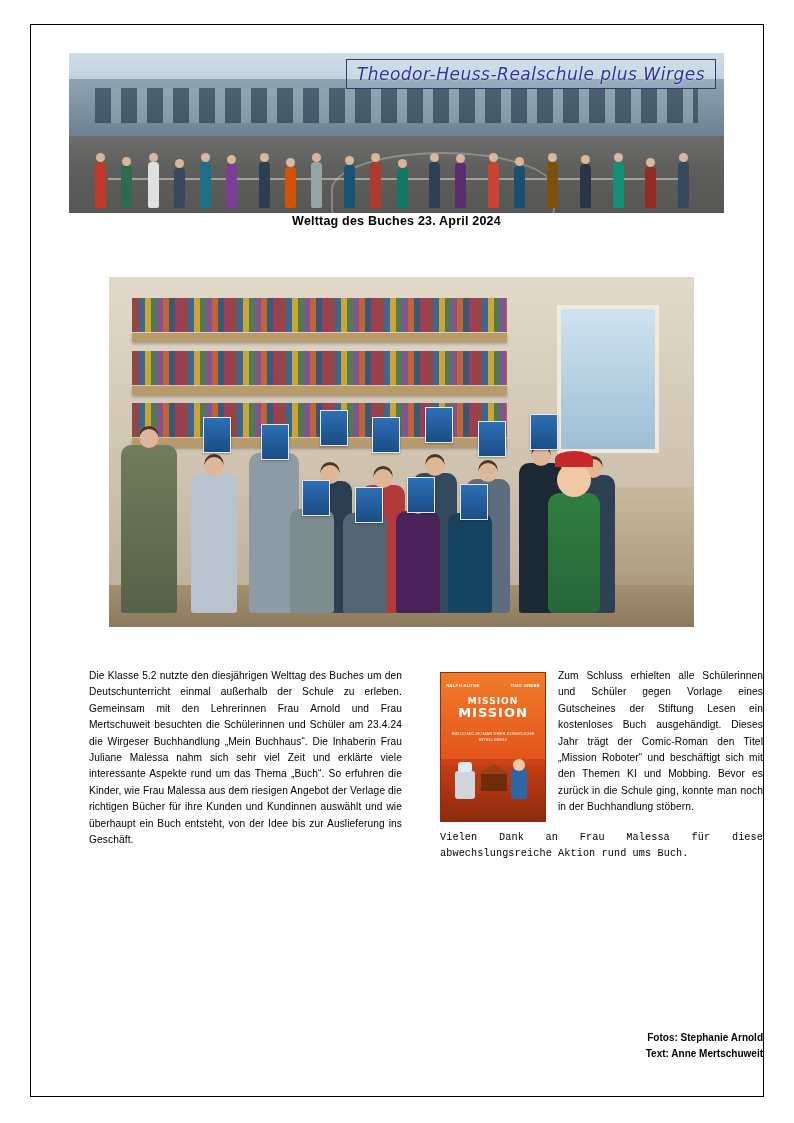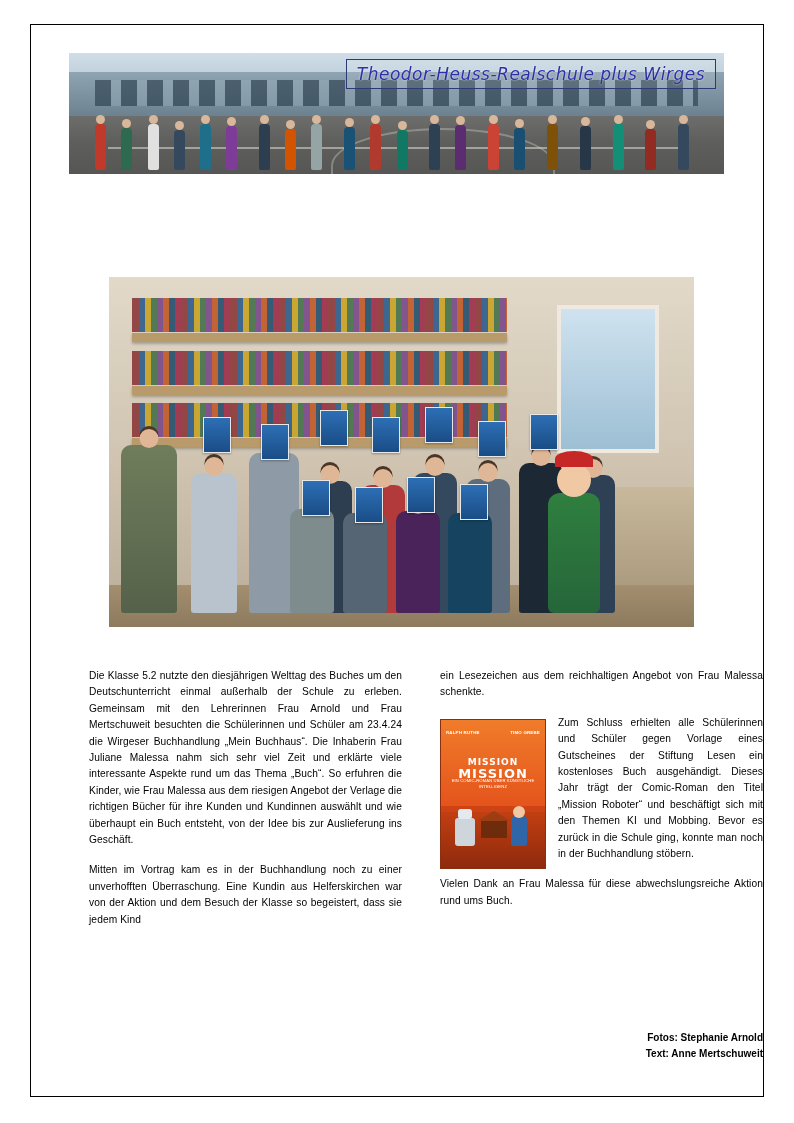--- a/index.html
+++ b/index.html
@@ -31,21 +31,21 @@
     width: 734px;
     height: 1073px;
   }
 
   
   .banner {
     position: absolute;
     left: 38px;
     top: 28px;
     width: 655px;
-    height: 121px;
+    height: 160px;
     overflow: hidden;
     background: linear-gradient(#b9ccd8 0%, #9fb6c6 40%, #7f96a6 41%, #6f8494 100%);
   }
   .banner .sky {
     position: absolute; left: 0; top: 0; width: 100%; height: 34%;
     background: linear-gradient(#cfdde7, #b4c7d4);
   }
   .banner .building {
     position: absolute; left: 0; top: 16%; width: 100%; height: 38%;
     background: linear-gradient(#8fa4b2 0%, #7a8f9e 60%, #6b808f 100%);
@@ -278,21 +278,21 @@
     top: 5px; left: 5px; right: 5px;
     display: flex;
     justify-content: space-between;
     font-size: 4.4px;
     color: #fff;
     font-weight: bold;
     letter-spacing: .2px;
   }
   .bc-title {
     position: absolute;
-    top: 36px; left: 0; right: 0;
+    top: 22px; left: 0; right: 0;
     text-align: center;
     color: #fff;
     font-weight: bold;
     font-family: "DejaVu Sans", sans-serif;
     line-height: 12px;
   }
   .bc-title .t1 { font-size: 9px; letter-spacing: 1px; display: block; }
   .bc-title .t2 { font-size: 13px; letter-spacing: 1px; display: block; }
   .bc-sub {
     position: absolute;
@@ -394,20 +394,21 @@
         <div class="kid" style="left:83%;background:#148f77;"></div>
         <div class="kid" style="left:88%;background:#922b21;height:41px;"></div>
         <div class="kid" style="left:93%;background:#34495e;"></div>
       </div>
       <div class="banner-title-box">
         <div class="banner-title">Theodor-Heuss-Realschule plus Wirges</div>
       </div>
     </div>
 
     <div class="headline">
+      <div class="line">Welttag des Buches 23. April 2024</div>
     </div>
 
     <div class="group-photo">
       <div class="gp-wall"></div>
       <div class="gp-shelf" style="top:16%;"></div>
       <div class="gp-books" style="top:6%;"></div>
       <div class="gp-shelf" style="top:31%;"></div>
       <div class="gp-books" style="top:21%;"></div>
       <div class="gp-shelf" style="top:46%;"></div>
       <div class="gp-books" style="top:36%;"></div>
@@ -439,45 +440,43 @@
       <div class="gp-book" style="left:33%;top:58%;"></div>
       <div class="gp-book" style="left:42%;top:60%;"></div>
       <div class="gp-book" style="left:51%;top:57%;"></div>
       <div class="gp-book" style="left:60%;top:59%;"></div>
 
       <div class="gp-mascot"></div>
     </div>
 
     <div class="col col-left">
       <p>Die Klasse 5.2 nutzte den diesjährigen Welttag des Buches um den Deutschunterricht einmal außerhalb der Schule zu erleben. Gemeinsam mit den Lehrerinnen Frau Arnold und Frau Mertschuweit besuchten die Schülerinnen und Schüler am 23.4.24 die Wirgeser Buchhandlung „Mein Buchhaus“. Die Inhaberin Frau Juliane Malessa nahm sich sehr viel Zeit und erklärte viele interessante Aspekte rund um das Thema „Buch“. So erfuhren die Kinder, wie Frau Malessa aus dem riesigen Angebot der Verlage die richtigen Bücher für ihre Kunden und Kundinnen auswählt und wie überhaupt ein Buch entsteht, von der Idee bis zur Auslieferung ins Geschäft.</p>
-      <p>Mitten im Vortrag kam es in der Buchhandlung noch zu einer unverhofften Überraschung. Eine Kundin aus Helferskirchen war von der Aktion und dem Besuch der Klasse so begeistert, dass sie jedem Kind</p>
     </div>
 
     <div class="col col-right">
-      <p>ein Lesezeichen aus dem reichhaltigen Angebot von Frau Malessa schenkte.</p>
 
       <div class="book-cover">
         <div class="bc-sky"></div>
         <div class="bc-authors">
           <span>RALPH RUTHE</span>
           <span>TIMO GREBE</span>
         </div>
         <div class="bc-title">
           <span class="t1">MISSION</span>
           <span class="t2">MISSION</span>
         </div>
         <div class="bc-sub">EIN COMIC-ROMAN ÜBER KÜNSTLICHE INTELLIGENZ</div>
         <div class="bc-ground"></div>
         <div class="bc-house"></div>
         <div class="bc-robot"></div>
         <div class="bc-kid"></div>
       </div>
 
       <p>Zum Schluss erhielten alle Schülerinnen und Schüler gegen Vorlage eines Gutscheines der Stiftung Lesen ein kostenloses Buch ausgehändigt. Dieses Jahr trägt der Comic-Roman den Titel „Mission Roboter“ und beschäftigt sich mit den Themen KI und Mobbing. Bevor es zurück in die Schule ging, konnte man noch in der Buchhandlung stöbern.</p>
-      <p style="clear:both;">Vielen Dank an Frau Malessa für diese abwechslungsreiche Aktion rund ums Buch.</p>
+      <p style="clear:both;font-family:Liberation Mono, monospace;">Vielen Dank an Frau Malessa für diese abwechslungsreiche Aktion rund ums Buch.</p>
     </div>
 
     <div class="credits">
       <div>Fotos: Stephanie Arnold</div>
       <div>Text: Anne Mertschuweit</div>
     </div>
 
   </div>
 </div>
 

